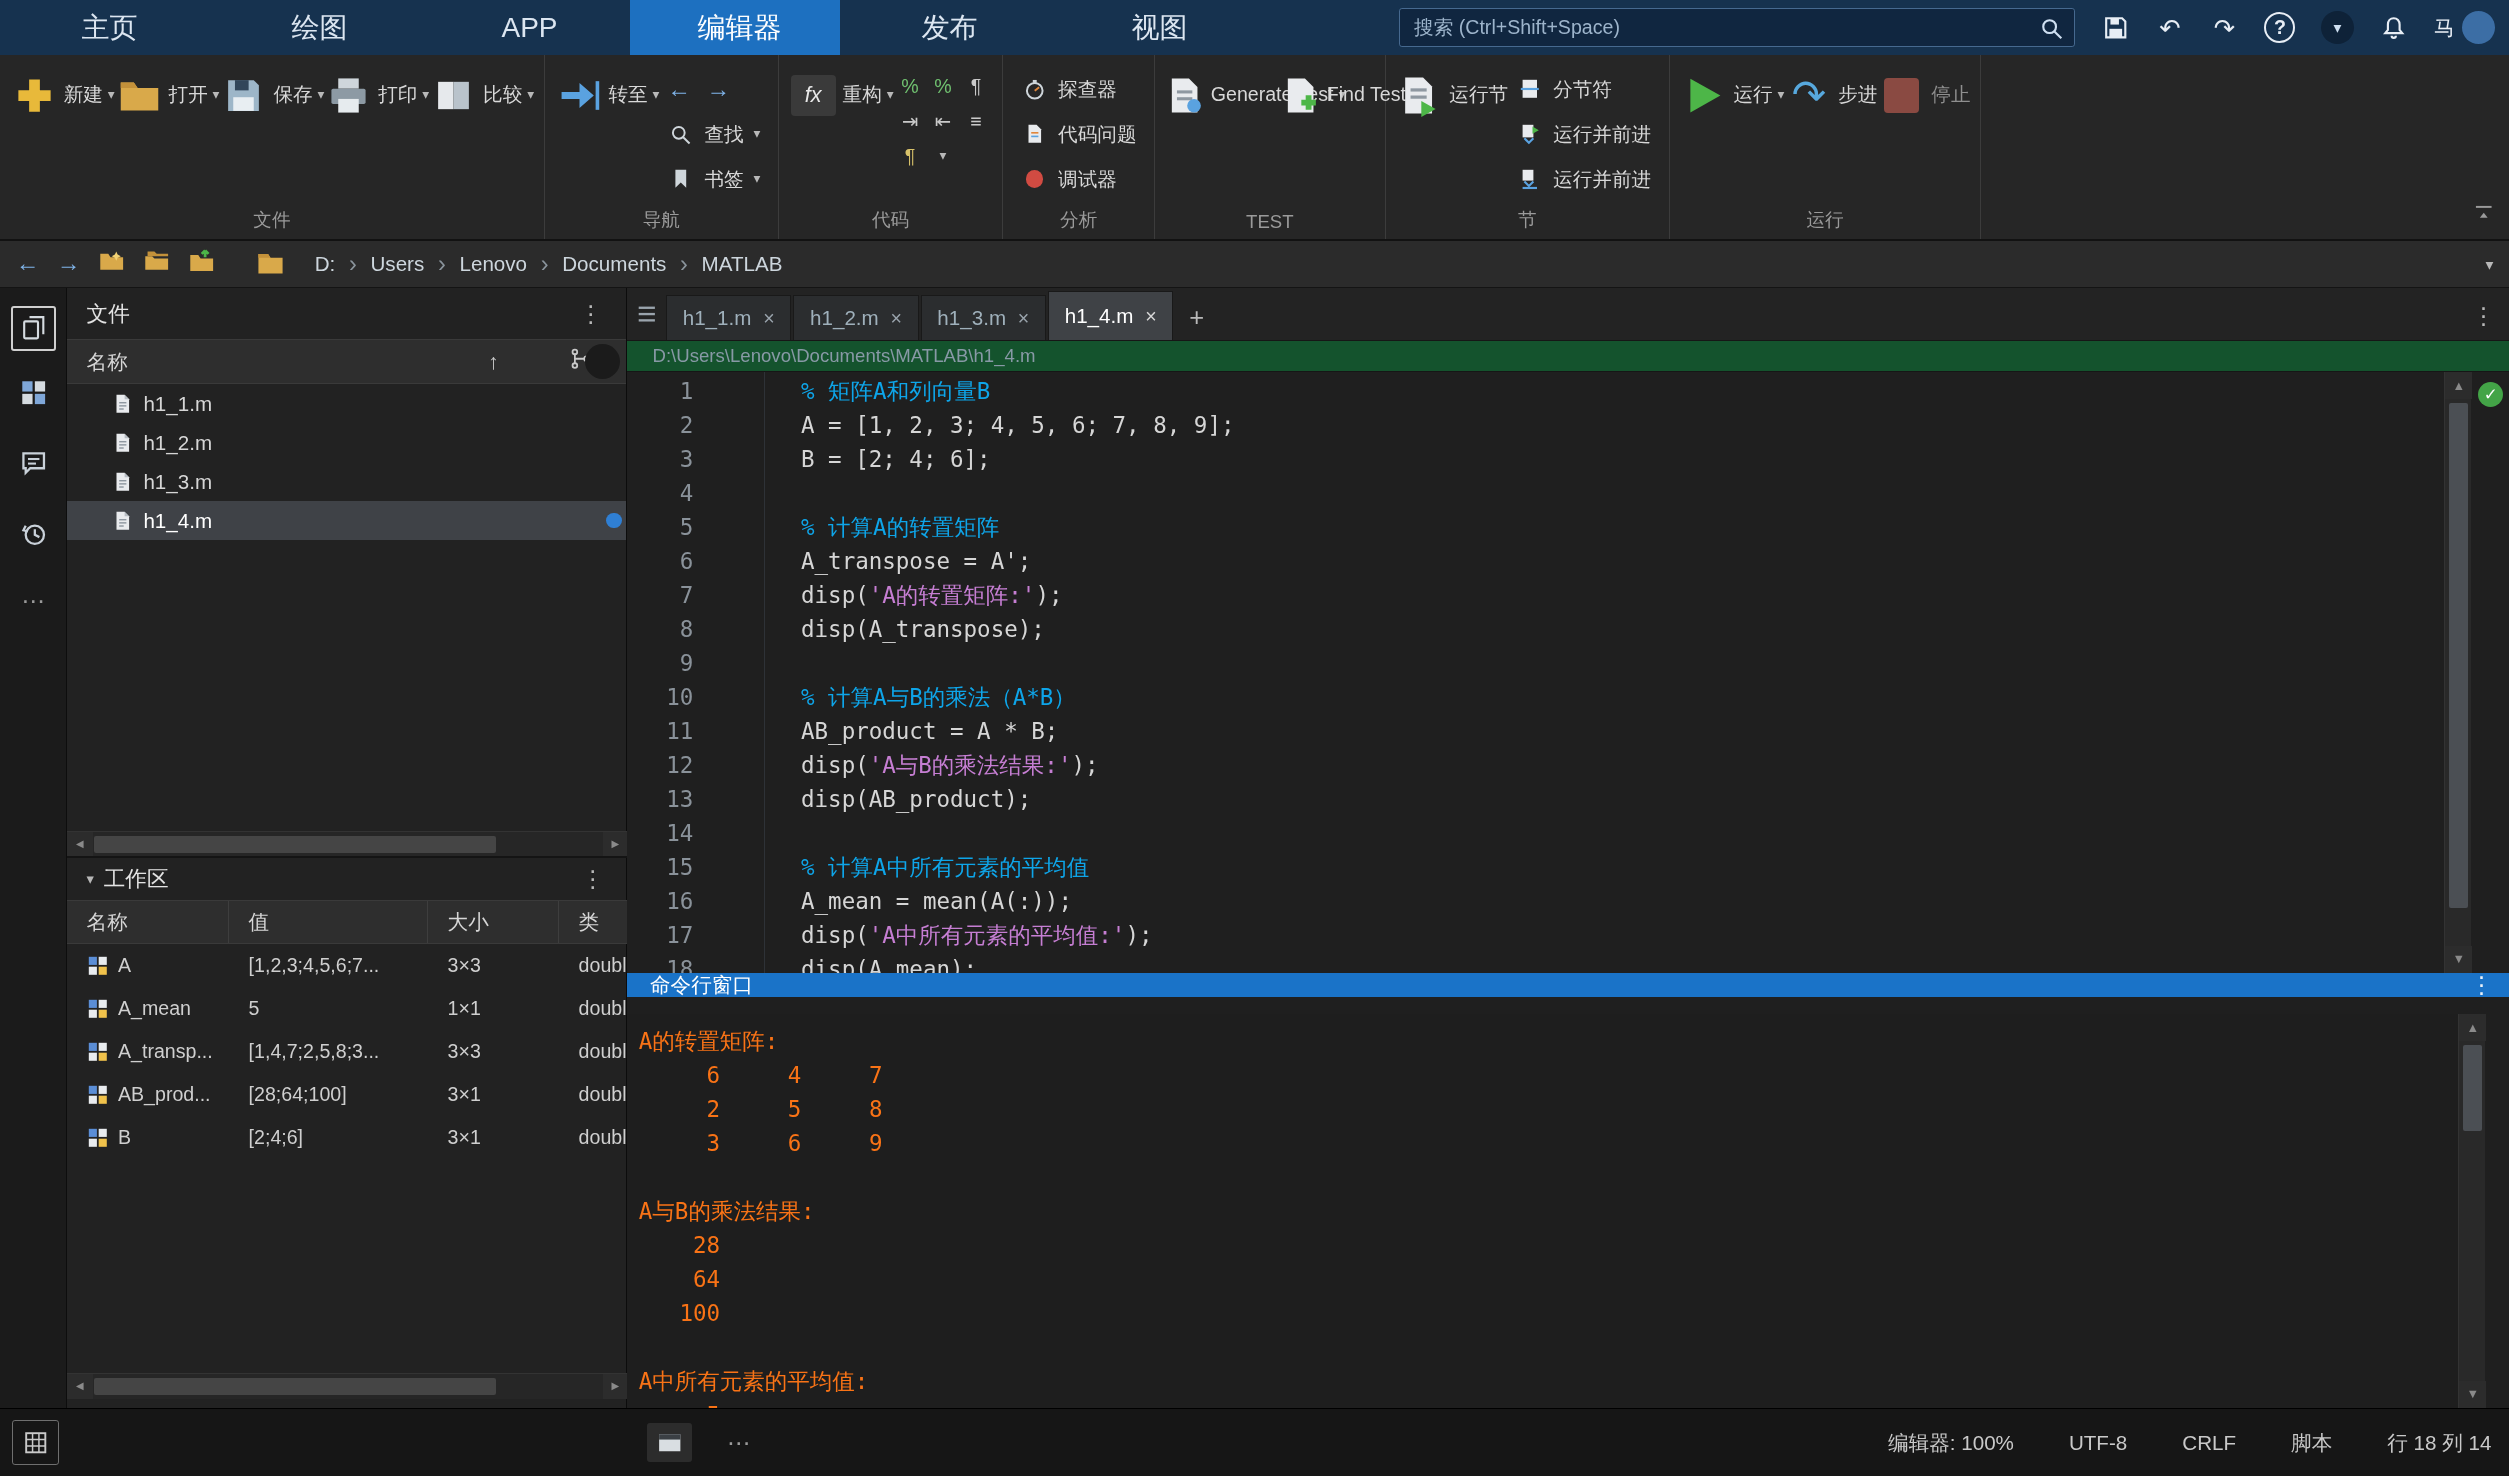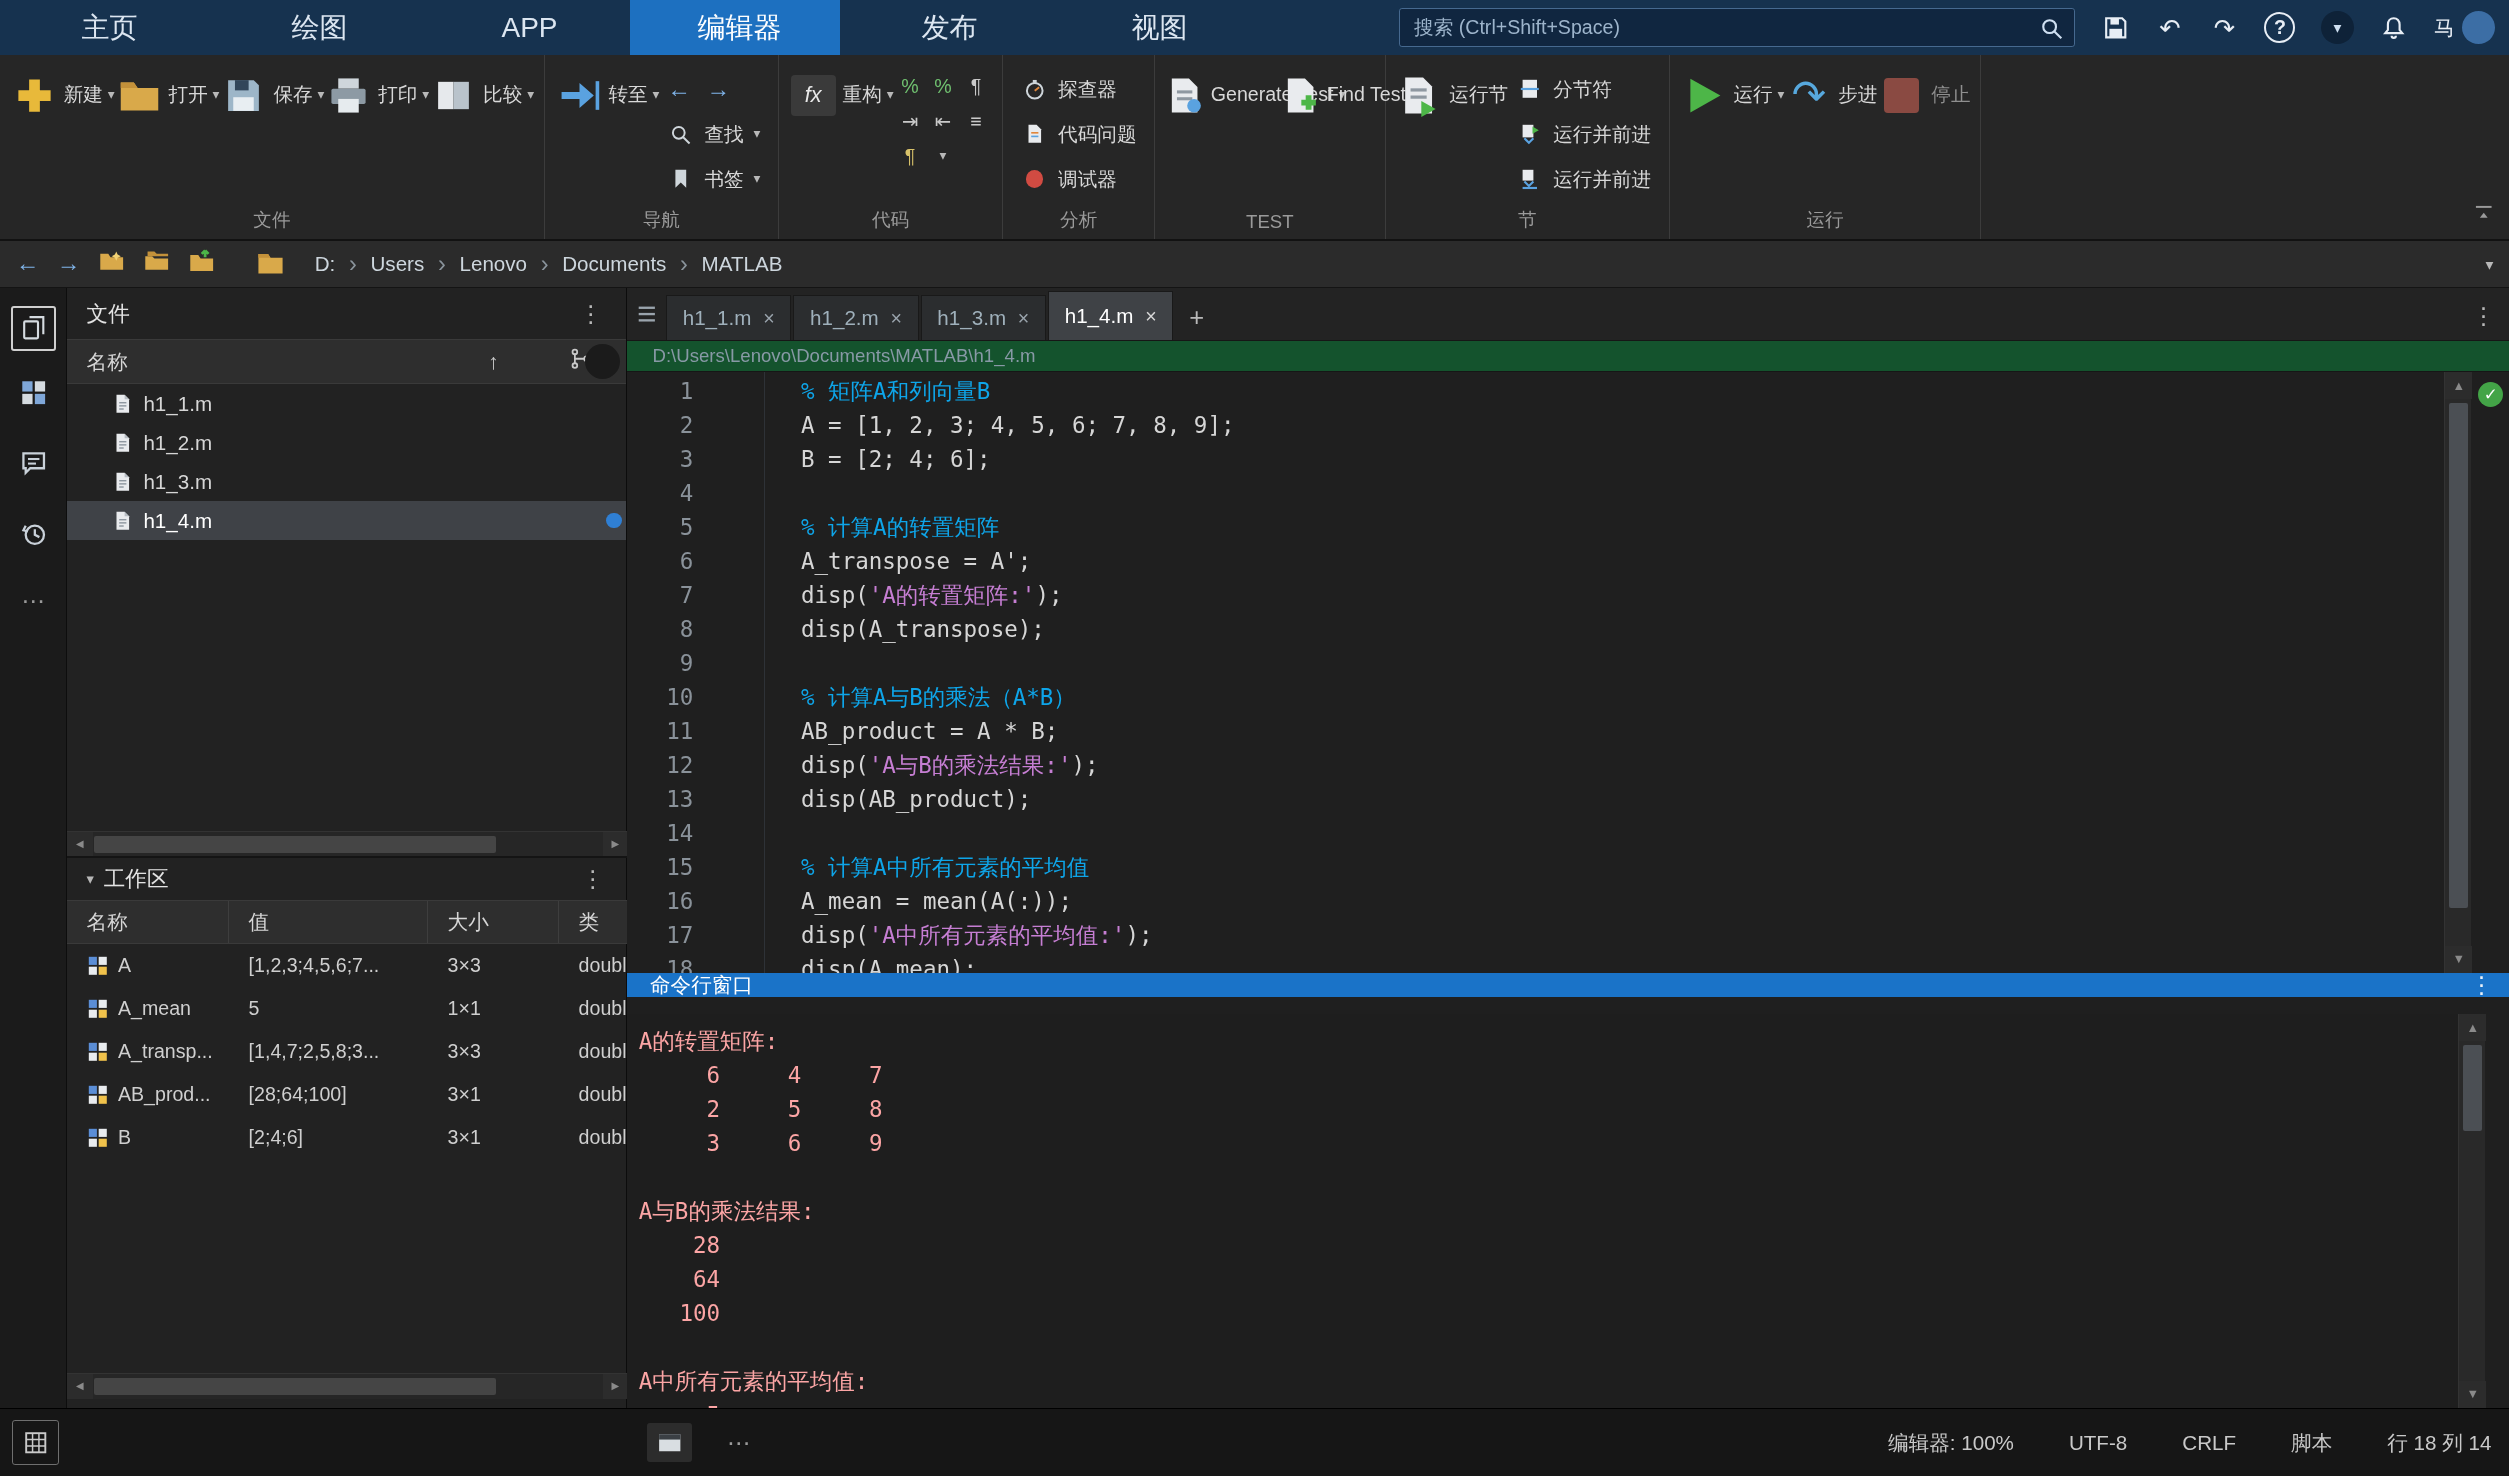--- a/index.html
+++ b/index.html
@@ -108,21 +108,21 @@
   .tok-string { color:#c67ed3; }
   .tok-code { color:#d6d6d6; }
   .vscroll { position:absolute; width:27.4px; background:#292929; border-left:1px solid #333; }
   .vs-arrow { position:absolute; left:0; width:27.4px; height:27.4px; display:flex; align-items:center; justify-content:center; color:#8a8a8a; font-size:12.7px; background:#2c2c2c; }
   .vs-thumb { position:absolute; left:3.9px; width:19.6px; background:#4b4f54; border-radius:2px; }
   .editor-vscroll { left:1817px; top:84px; height:601px; }
   .indicator-col { position:absolute; left:1845px; top:84px; width:37px; height:601px; background:#1f1f1f; }
   .check-circle { position:absolute; left:5.9px; top:9.8px; width:25.5px; height:25.5px; border-radius:50%; background:#43a447; color:#ffffff; font-size:16.7px; display:flex; align-items:center; justify-content:center; }
   .cmd-title { position:absolute; left:0; top:685px; width:1882px; height:24px; background:#1a73c8; color:#ffffff; display:flex; align-items:center; padding-left:23px; font-size:20.6px; }
   .cmd-title .panel-menu { color:#eaf2fa; margin-right:15.7px; }
-  .cmd-out { position:absolute; left:0; top:726px; width:1831px; height:394px; background:#1e1e1e; padding:9.8px 0 0 11.8px; font-family:"DejaVu Sans Mono",monospace; font-size:22.5px; color:#fca5a5; overflow:hidden; }
+  .cmd-out { position:absolute; left:0; top:726px; width:1831px; height:394px; background:#1e1e1e; padding:9.8px 0 0 11.8px; font-family:"DejaVu Sans Mono",monospace; font-size:22.5px; color:#f97316; overflow:hidden; }
   .cmd-line { height:34px; line-height:34px; white-space:pre; }
   .cmd-vscroll { left:1831px; top:726px; height:394px; }
 
   
   .statusbar { position:absolute; left:0; top:1408px; width:2509px; height:68px; background:#161616; border-top:1px solid #000; display:flex; align-items:center; }
   .sb-grid-btn { margin-left:11.8px; width:47px; height:45px; border:1px solid #6f6f6f; border-radius:2.9px; display:flex; align-items:center; justify-content:center; }
   .sb-panel-btn { position:absolute; left:647px; width:45px; height:39px; background:#2c2c2c; border-radius:2.9px; display:flex; align-items:center; justify-content:center; }
   .sb-dots { position:absolute; left:727px; color:#9a9a9a; font-size:23.5px; }
   .sb-right { margin-left:auto; display:flex; align-items:center; gap:55px; padding-right:17.6px; font-size:20.6px; color:#c9c9c9; }
 </style>

